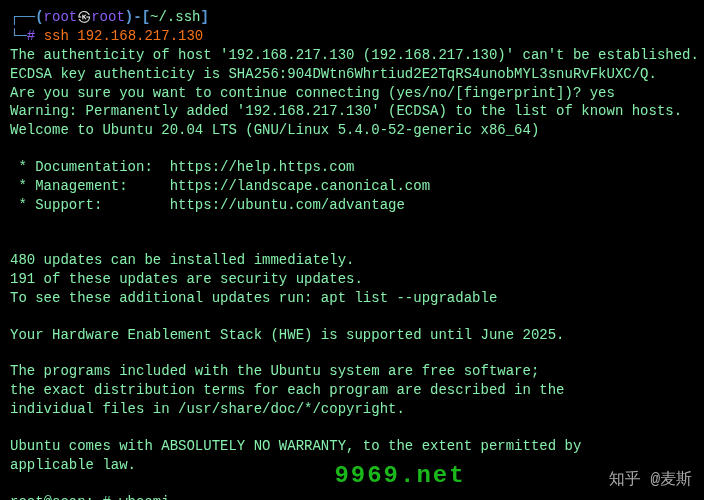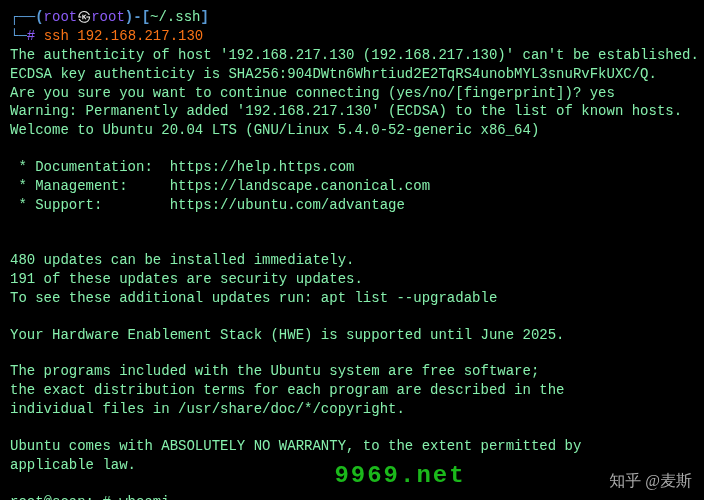--- a/index.html
+++ b/index.html
@@ -31,21 +31,21 @@
       font-weight: bold;
       letter-spacing: 2px;
       margin-left: 48px;
     }
     .zhihu-wm {
       position: absolute;
       right: 12px;
       bottom: 8px;
       color: #aaa;
       font-size: 16px;
-      font-family: Liberation Serif, serif;
+      font-family: Liberation Mono, monospace;
     }
     .blank { height: 18px; }
   </style>
 </head>
 <body>
 
 <div class="line"><span class="blue">┌──(</span><span class="red">root</span><span class="skull">㉿</span><span class="red">root</span><span class="blue">)-[</span><span class="white">~/.ssh</span><span class="blue">]</span></div>
 <div class="line"><span class="blue">└─</span><span class="red"># </span><span class="faded">ssh 192.168.217.130</span></div>
 <div class="line white">The authenticity of host '192.168.217.130 (192.168.217.130)' can't be established.</div>
 <div class="line white">ECDSA key authenticity is SHA256:904DWtn6Whrtiud2E2TqRS4unobMYL3snuRvFkUXC/Q.</div>

